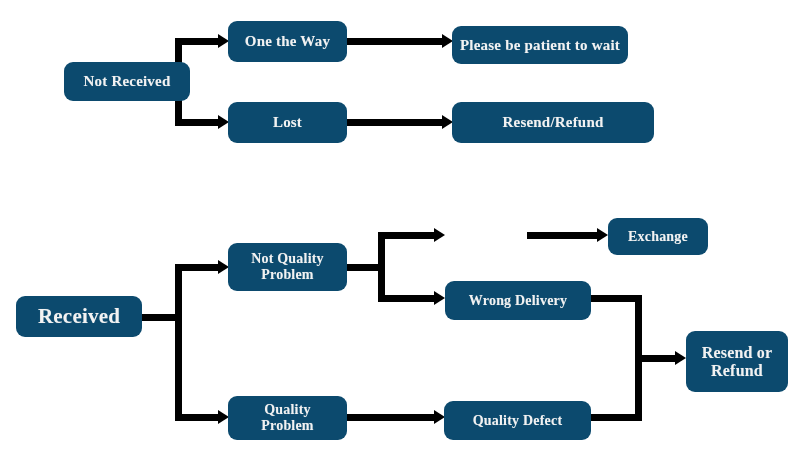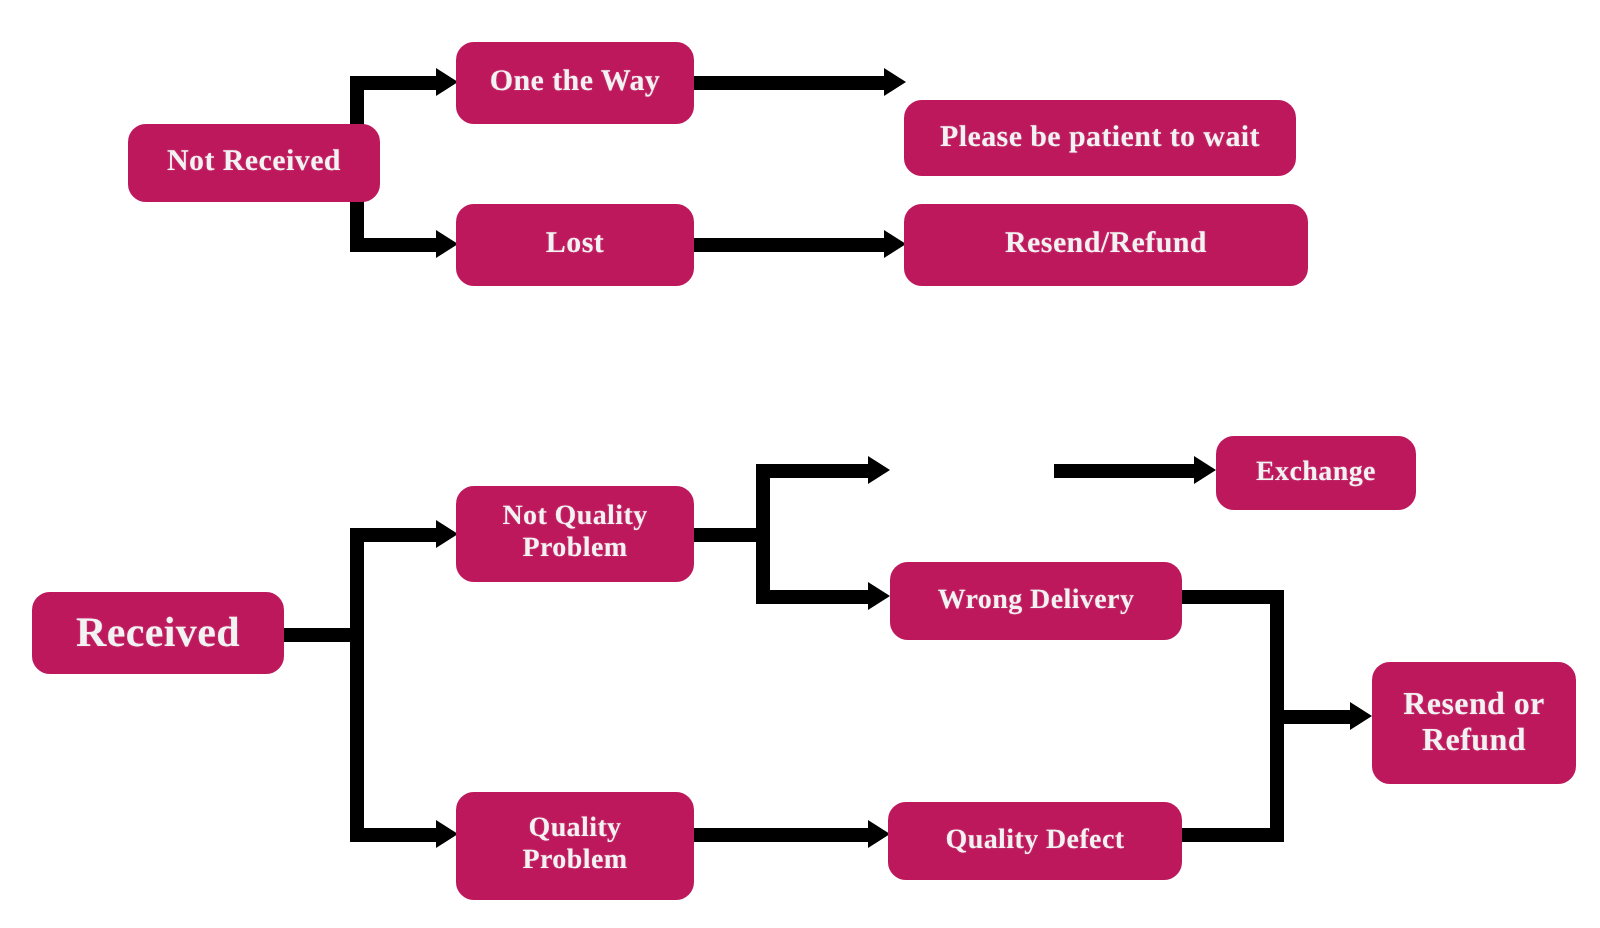--- a/index.html
+++ b/index.html
@@ -10,21 +10,21 @@
   #canvas {
     position: relative;
     width: 800px;
     height: 464px;
     background: #ffffff;
     overflow: hidden;
     font-family: "Liberation Serif", "DejaVu Serif", serif;
   }
   .node {
     position: absolute;
-    background: #be185d;
+    background: #0c4a6e;
     color: #f2f2f2;
     border-radius: 9px;
     display: flex;
     align-items: center;
     justify-content: center;
     text-align: center;
     font-weight: bold;
     line-height: 1.12;
     letter-spacing: 0.2px;
     box-sizing: border-box;
@@ -67,21 +67,21 @@
   <div class="arrowhead" style="left:442px; top:115px;"></div>
 
   <div class="node" style="left:16px; top:62px; width:126px; height:39px; font-size:15px;margin-left:48px;">
     <span class="node-label">Not Received</span>
   </div>
 
   <div class="node" style="left:228px; top:21px; width:119px; height:41px; font-size:15px;">
     <span class="node-label">One the Way</span>
   </div>
 
-  <div class="node" style="left:452px; top:26px; width:196px; height:38px; font-size:15px;margin-top:24px;">
+  <div class="node" style="left:452px; top:26px; width:176px; height:38px; font-size:15px;">
     <span class="node-label">Please be patient to wait</span>
   </div>
 
   <div class="node" style="left:228px; top:102px; width:119px; height:41px; font-size:15px;">
     <span class="node-label">Lost</span>
   </div>
 
   <div class="node" style="left:452px; top:102px; width:202px; height:41px; font-size:15px;">
     <span class="node-label">Resend/Refund</span>
   </div>
@@ -123,21 +123,21 @@
 
 
   <div class="node" style="left:608px; top:218px; width:100px; height:37px; font-size:14px;">
     <span class="node-label">Exchange</span>
   </div>
 
   <div class="node" style="left:445px; top:281px; width:146px; height:39px; font-size:14px;">
     <span class="node-label">Wrong Delivery</span>
   </div>
 
-  <div class="node" style="left:228px; top:396px; width:119px; height:54px; font-size:14px;">
+  <div class="node" style="left:228px; top:396px; width:119px; height:44px; font-size:14px;">
     <span class="node-label">Quality
 Problem</span>
   </div>
 
   <div class="node" style="left:444px; top:401px; width:147px; height:39px; font-size:14px;text-align:center;">
     <span class="node-label">Quality Defect</span>
   </div>
 
   <div class="node" style="left:686px; top:331px; width:102px; height:61px; font-size:16px;">
     <span class="node-label">Resend or

